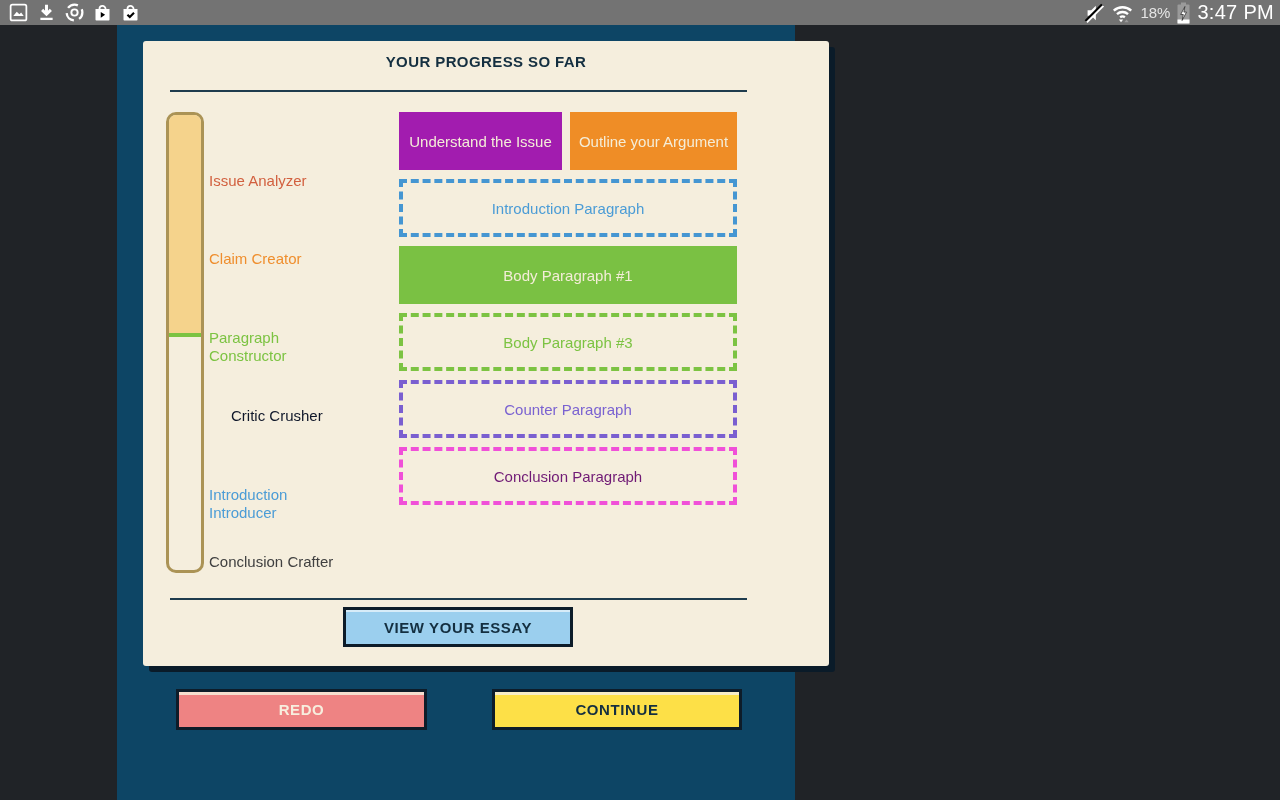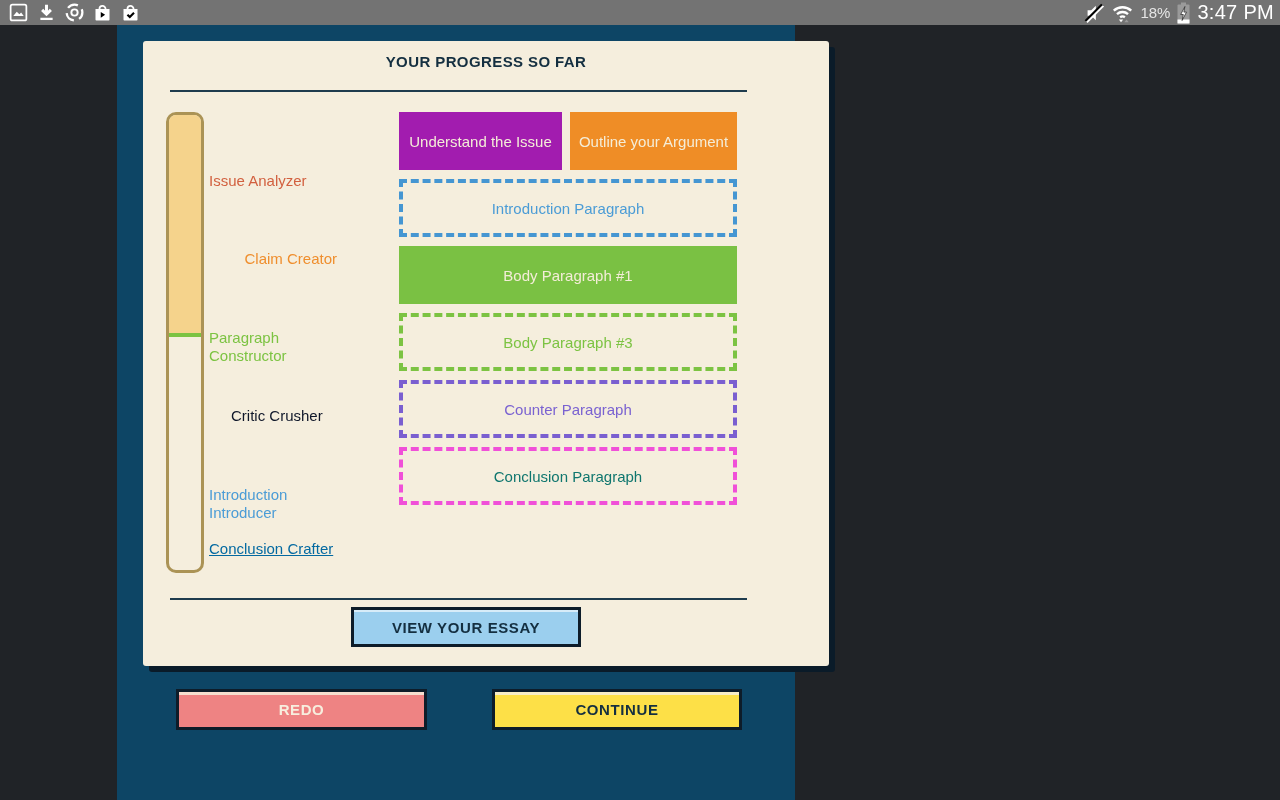--- a/index.html
+++ b/index.html
@@ -54,55 +54,55 @@
     position: absolute; left: 0; top: 0; right: 0; height: 222px;
     background: #f5d38c; border-bottom: 4px solid #7cc342;
   }
 
   
   .tool-label {
     position: absolute; left: 66px; width: 128px;
     font-size: 15px; line-height: 18px;
   }
   .t0 { top: 131px; color: #d2603f; }
-  .t1 { top: 209px; color: #ef8e2d; text-align: right; }
+  .t1 { top: 209px; color: #ef8e2d; }
   .t2 { top: 288px; color: #7cc342; }
   .t3 { top: 366px; color: #0f172a; margin-left: 22px; }
   .t4 { top: 445px; color: #4b9cd6; }
-  .t5 { top: 499px; color: #0369a1; text-decoration: underline; }
+  .t5 { top: 512px; color: #404040; }
 
   
   .steps {
     position: absolute; left: 256px; top: 71px; width: 338px;
     display: flex; flex-direction: column; gap: 9px;
   }
   .steps-row { display: flex; gap: 8px; }
   .step {
     height: 58px; display: flex; align-items: center; justify-content: center;
     font-size: 15px; text-align: center;
   }
   .step.solid { color: #f4edd8; }
   .step.s-red    { background: #a21caf; width: 163px; }
   .step.s-orange { background: #ef8d26; width: 167px; }
   .step.s-green  { background: #7ac143; text-align: center; }
   .step.dashed { background: transparent; border: 4px dashed; }
   .step.d-blue    { border-color: #4596d2; color: #4b9cd6; }
   .step.d-green   { border-color: #7cc342; color: #7cc342; }
   .step.d-purple  { border-color: #7a5fd0; color: #7a62d1; }
-  .step.d-magenta { border-color: #f050d8; color: #0f766e; }
+  .step.d-magenta { border-color: #f050d8; color: #701a75; }
 
   
   .btn {
     position: absolute; border: 3px solid #0d1c29; cursor: pointer;
     font-family: "Liberation Sans", "DejaVu Sans", sans-serif;
     font-size: 15px; font-weight: bold; letter-spacing: 0.6px;
     display: flex; align-items: center; justify-content: center;
   }
   .view-essay-btn {
-    left: 208px; top: 566px; width: 230px; height: 40px;
+    left: 200px; top: 566px; width: 230px; height: 40px;
     background: #9bcfee; color: #142f40;
     box-shadow: inset 0 2px 0 rgba(255,255,255,0.6);
   }
   .redo-btn {
     left: 59px; top: 664px; width: 251px; height: 41px;
     background: #ee8383; color: #f7eede;
     box-shadow: inset 0 3px 0 rgba(246,239,221,0.85);
   }
   .continue-btn {
     left: 375px; top: 664px; width: 250px; height: 41px;

